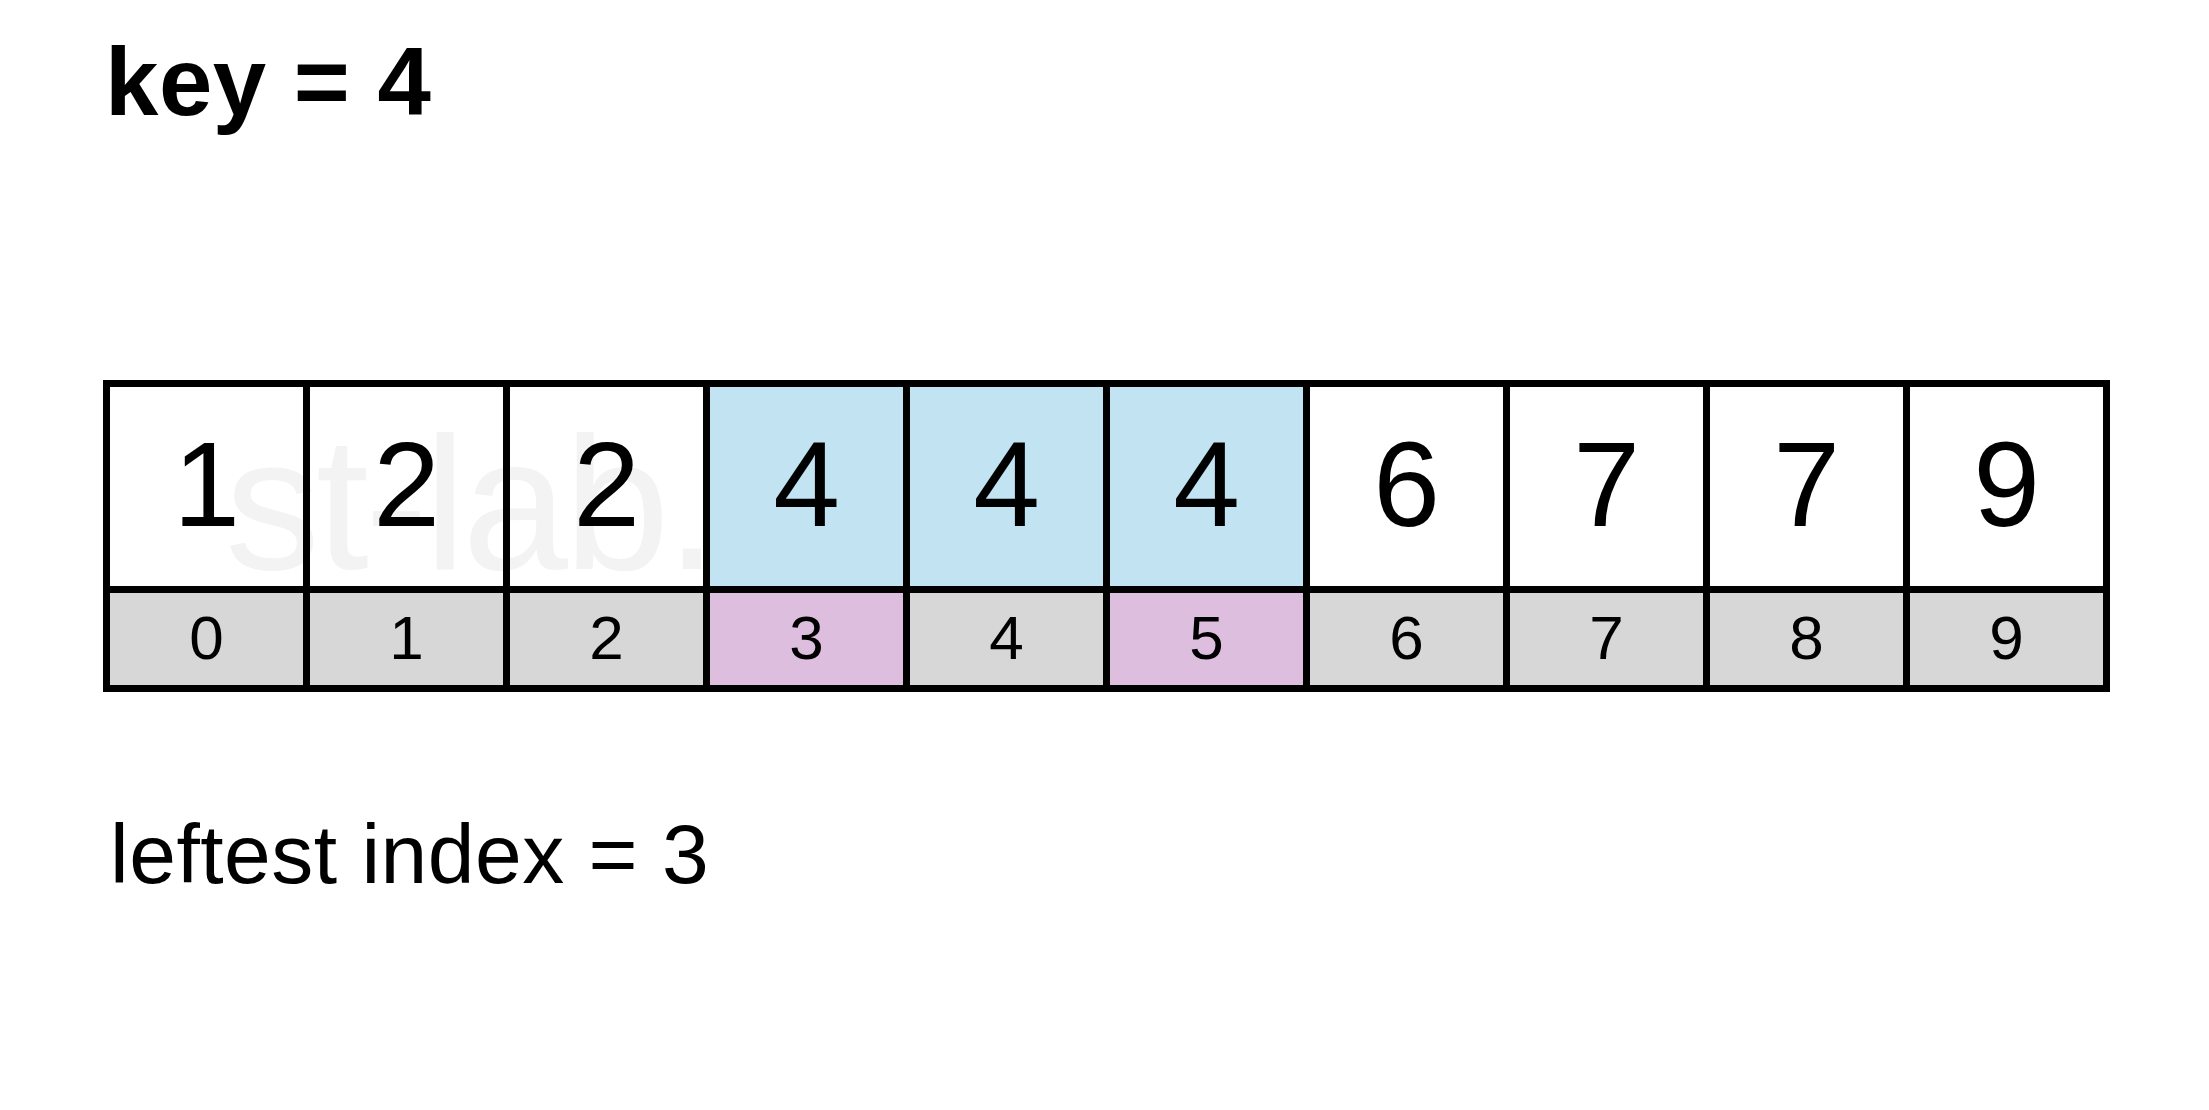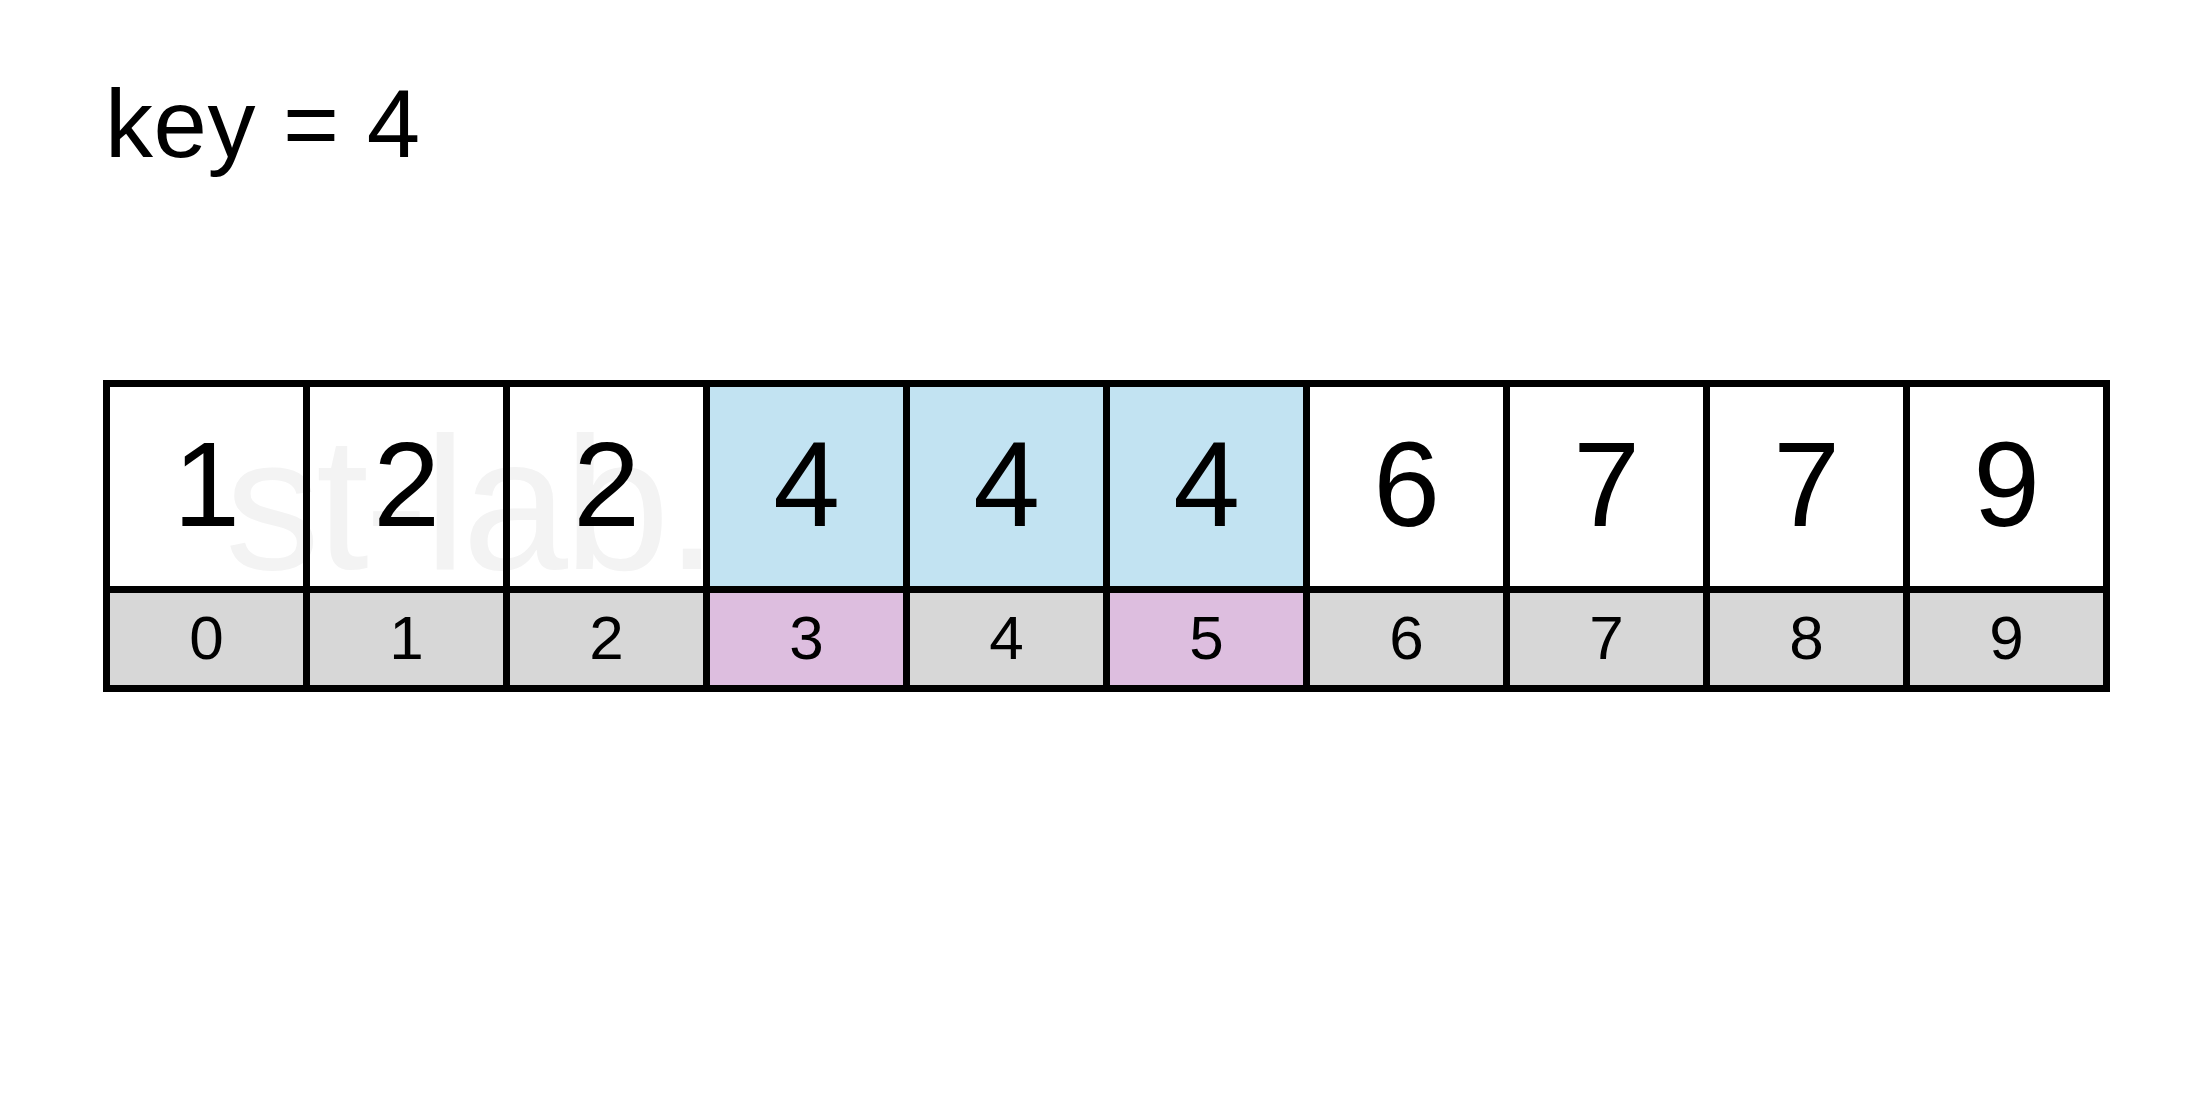--- a/index.html
+++ b/index.html
@@ -19,22 +19,21 @@
 
   
   #key-caption {
     position: absolute;
     left: 105px;
     top: 34px;
     font-size: 96px;
     line-height: 1.0;
     letter-spacing: 0.5px;
     white-space: nowrap;
-    font-weight: 400;
-    margin-top: 42px;
+    font-weight: 700;
   }
 
   
   #watermark {
     position: absolute;
     left: 225px;
     top: 408px;
     font-size: 190px;
     line-height: 1;
     letter-spacing: -4px;
@@ -150,13 +149,14 @@
       <div class="cell">4</div>
       <div class="cell highlight-purple">5</div>
       <div class="cell">6</div>
       <div class="cell">7</div>
       <div class="cell">8</div>
       <div class="cell">9</div>
     </div>
 </div>
 
 <div id="result-block">
+    <div class="result-line">leftest index = 3</div>
   </div>
 
 </body></html>

